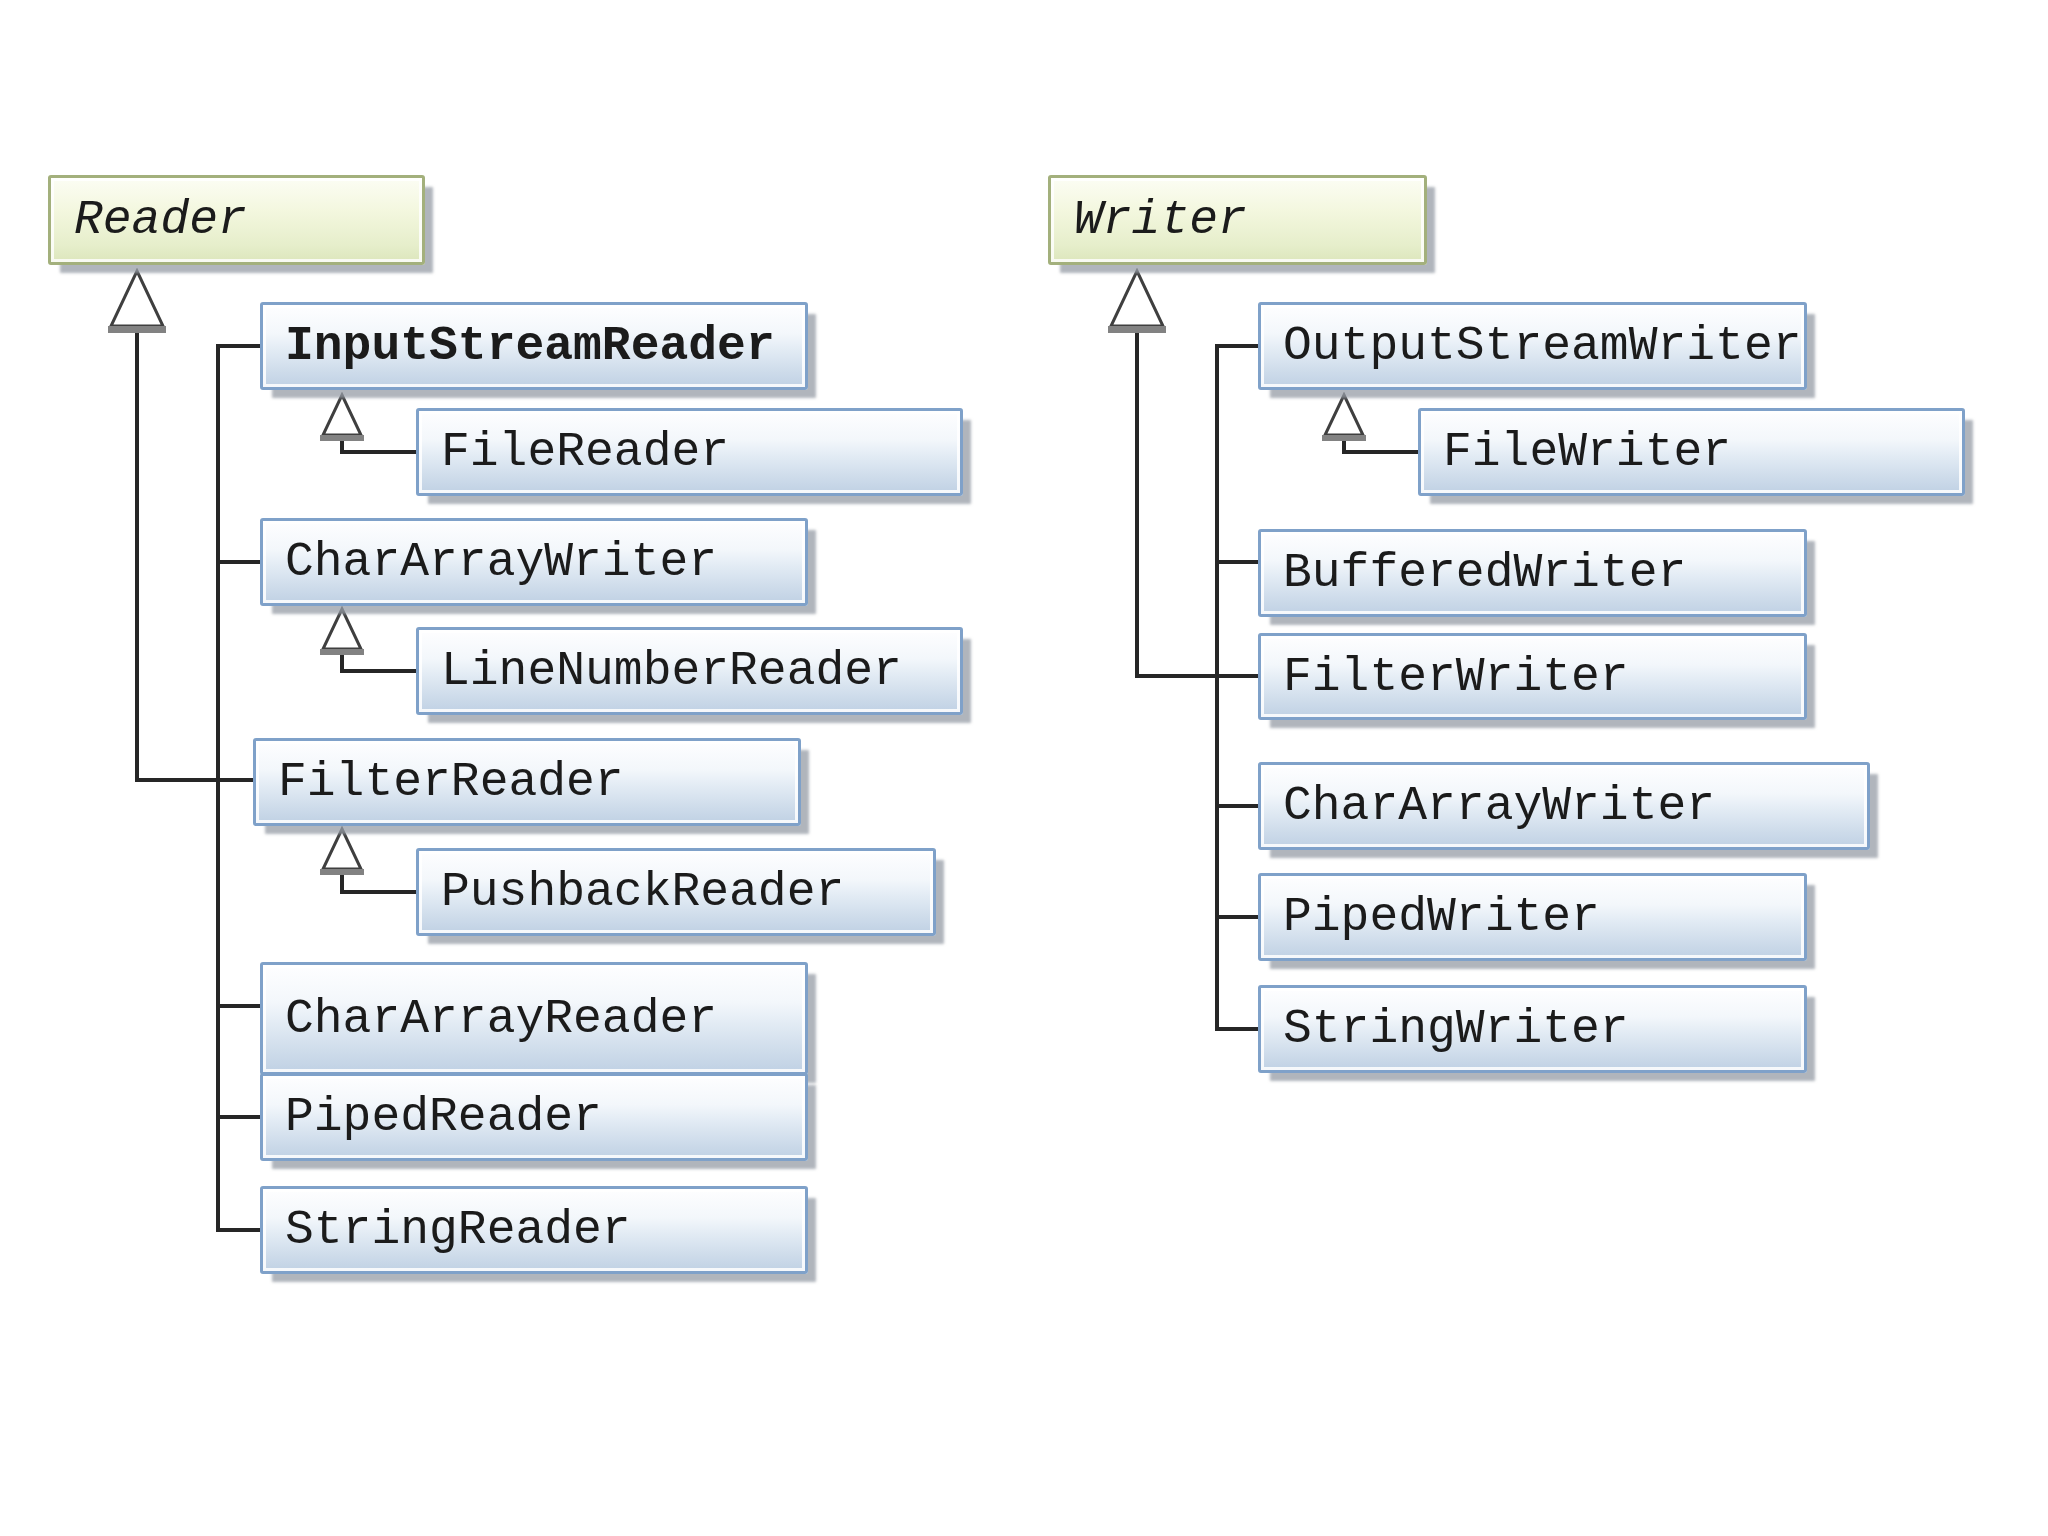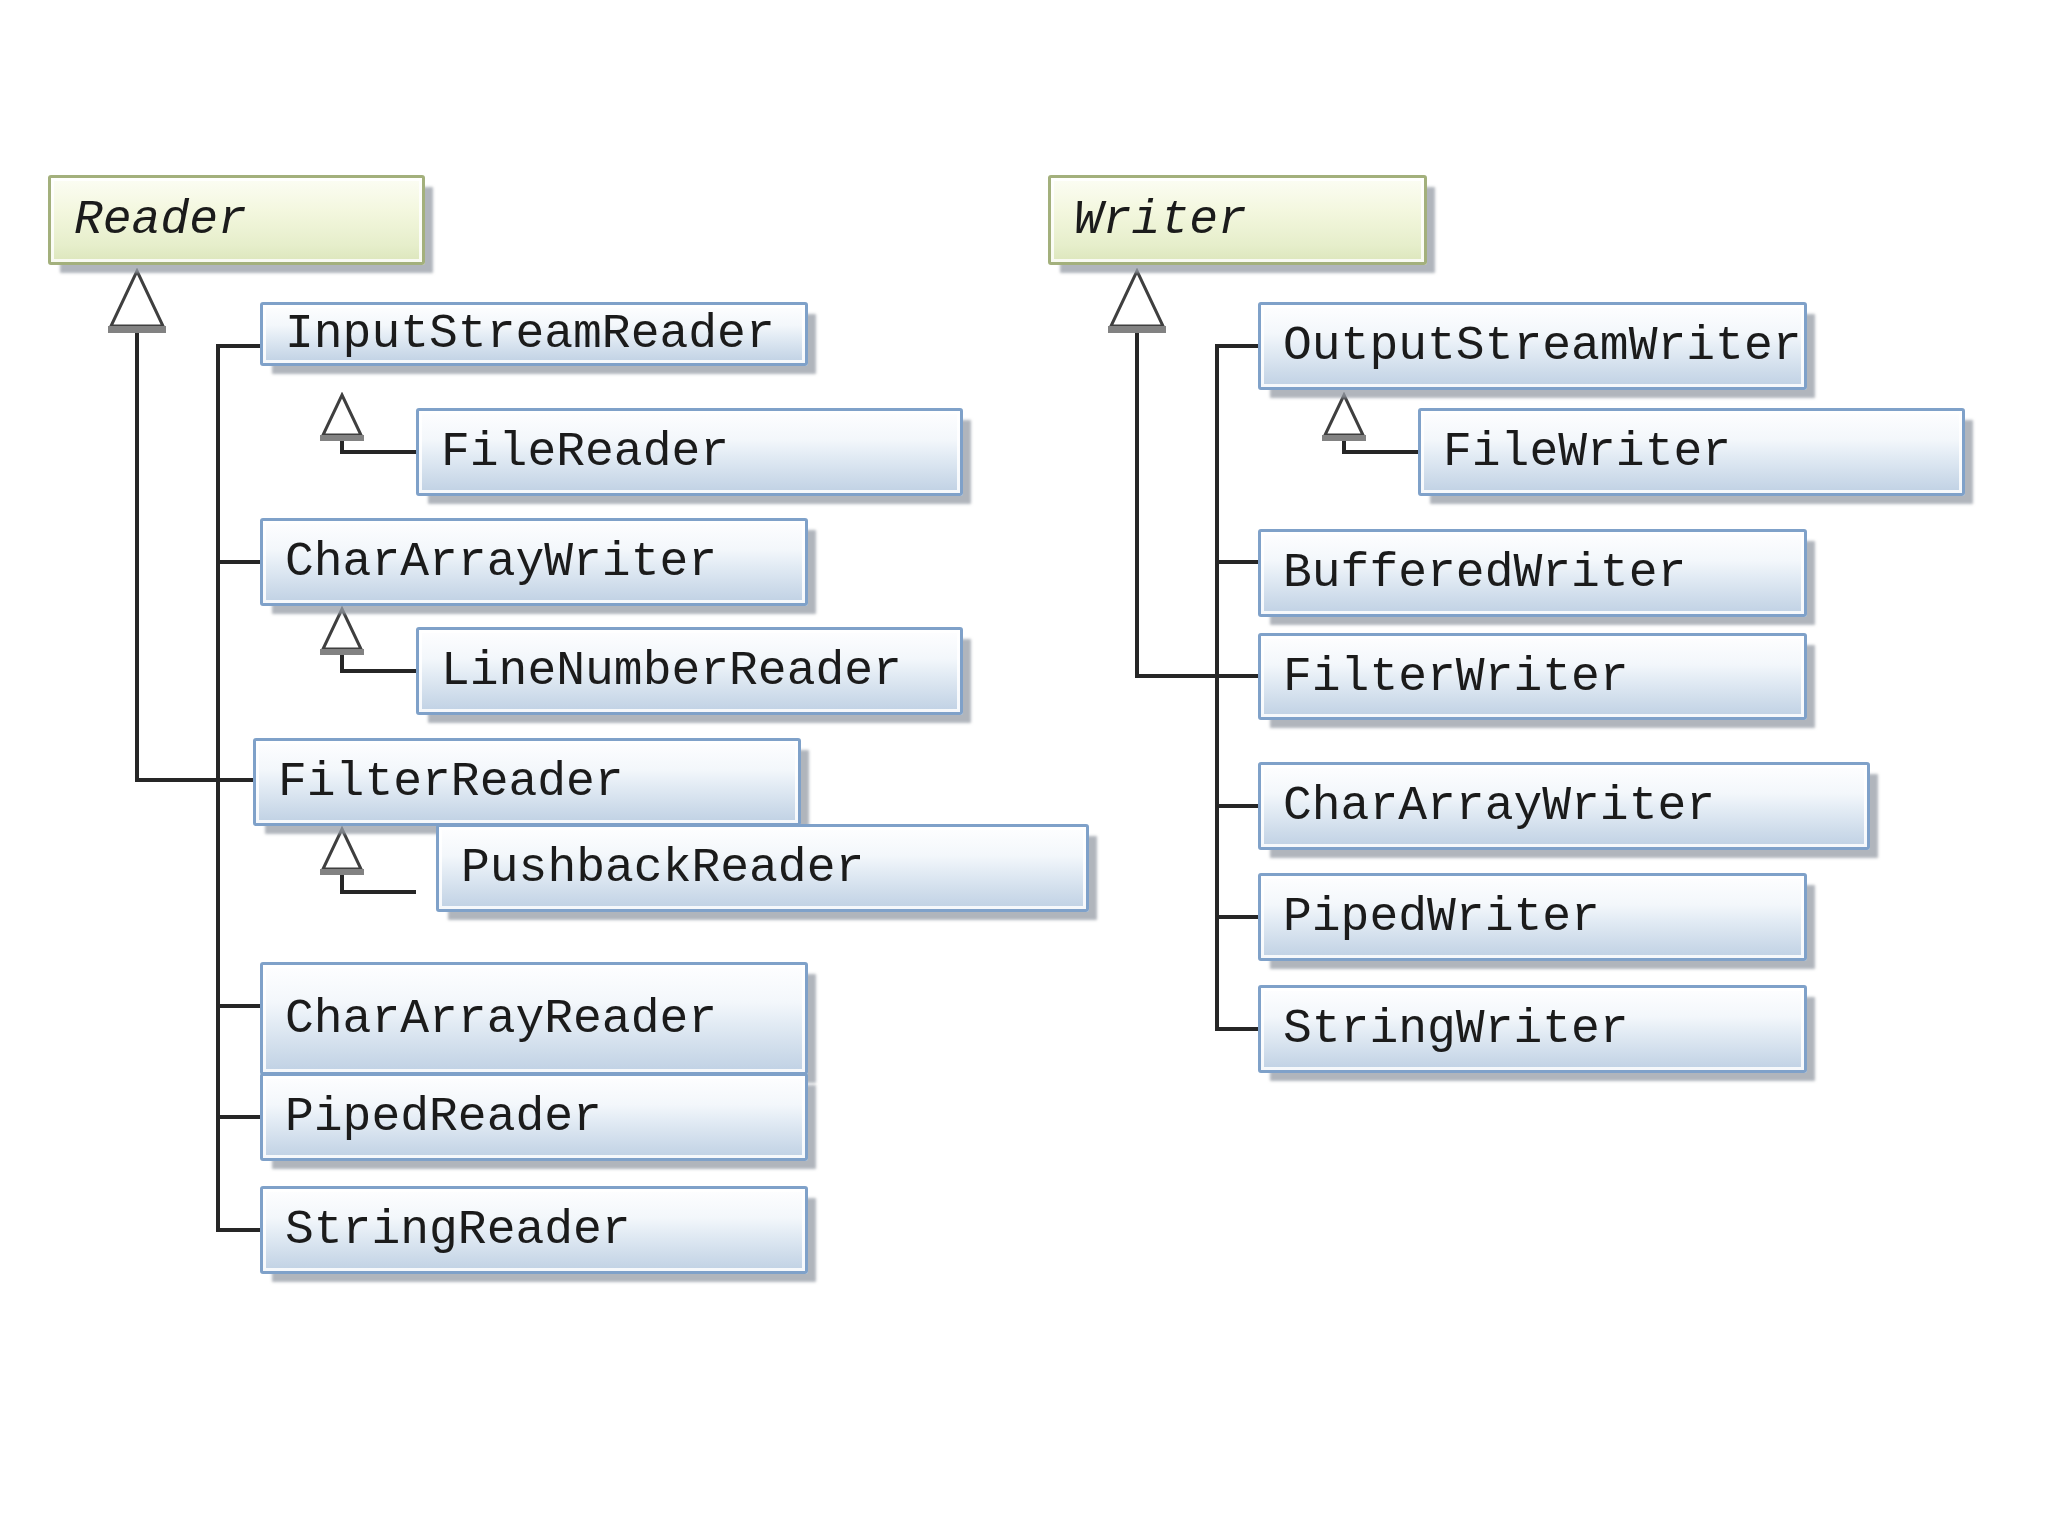--- a/index.html
+++ b/index.html
@@ -95,36 +95,36 @@
       <polygon points="22,3 41,43 3,43" fill="#ffffff" stroke="#3f3f3f" stroke-width="3"></polygon>
       <rect x="0" y="43" width="44" height="6" fill="#828282"></rect>
     </svg></div>
     <div class="tri" style="left: 1322px; top: 392px; width: 44px; height: 50px;"><svg width="44" height="50" viewBox="0 0 44 50">
       <polygon points="22,3 41,43 3,43" fill="#ffffff" stroke="#3f3f3f" stroke-width="3"></polygon>
       <rect x="0" y="43" width="44" height="6" fill="#828282"></rect>
     </svg></div>
     <div class="node kind-root" style="left: 48px; top: 175px; width: 377px; height: 90px;">
       <span class="lbl">Reader</span>
     </div>
-    <div class="node kind-child" style="left: 260px; top: 302px; width: 548px; height: 64px;">
+    <div class="node kind-child" style="left: 260px; top: 302px; width: 548px; height: 88px; font-weight: bold;">
       <span class="lbl">InputStreamReader</span>
     </div>
     <div class="node kind-sub" style="left: 416px; top: 408px; width: 547px; height: 88px;">
       <span class="lbl">FileReader</span>
     </div>
     <div class="node kind-child" style="left: 260px; top: 518px; width: 548px; height: 88px;">
       <span class="lbl">CharArrayWriter</span>
     </div>
     <div class="node kind-sub" style="left: 416px; top: 627px; width: 547px; height: 88px;">
       <span class="lbl">LineNumberReader</span>
     </div>
     <div class="node kind-child" style="left: 253px; top: 738px; width: 548px; height: 88px;">
       <span class="lbl">FilterReader</span>
     </div>
-    <div class="node kind-sub" style="left: 416px; top: 824px; width: 653px; height: 88px; margin-left: 20px;">
+    <div class="node kind-sub" style="left: 416px; top: 848px; width: 520px; height: 88px;">
       <span class="lbl">PushbackReader</span>
     </div>
     <div class="node kind-child" style="left: 260px; top: 962px; width: 548px; height: 113px;">
       <span class="lbl">CharArrayReader</span>
     </div>
     <div class="node kind-child" style="left: 260px; top: 1073px; width: 548px; height: 88px;">
       <span class="lbl">PipedReader</span>
     </div>
     <div class="node kind-child" style="left: 260px; top: 1186px; width: 548px; height: 88px;">
       <span class="lbl">StringReader</span>

